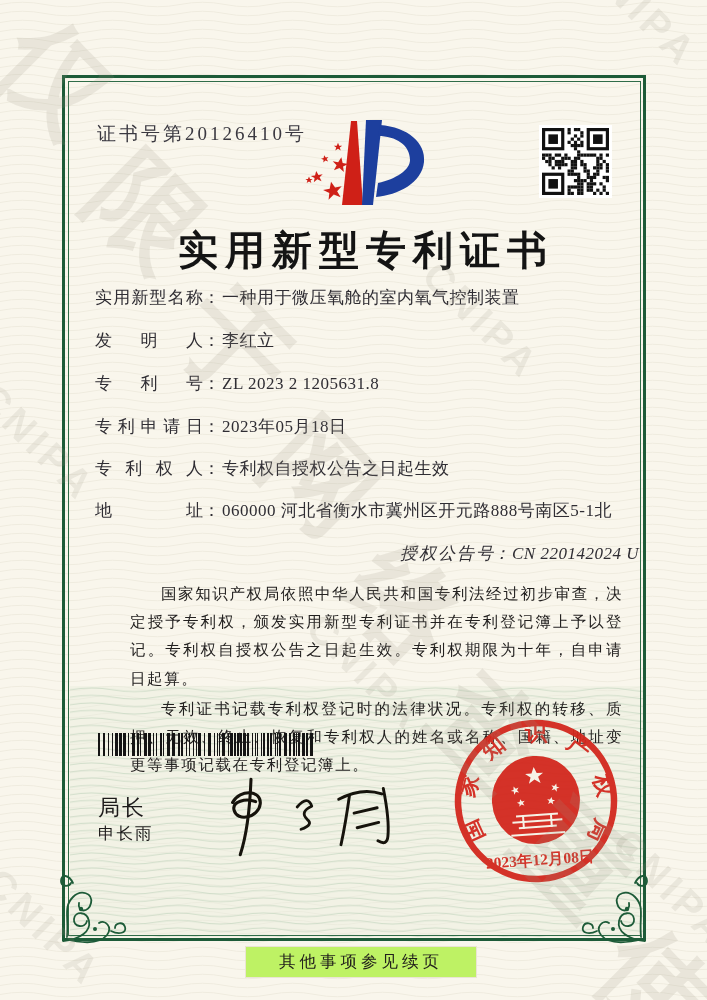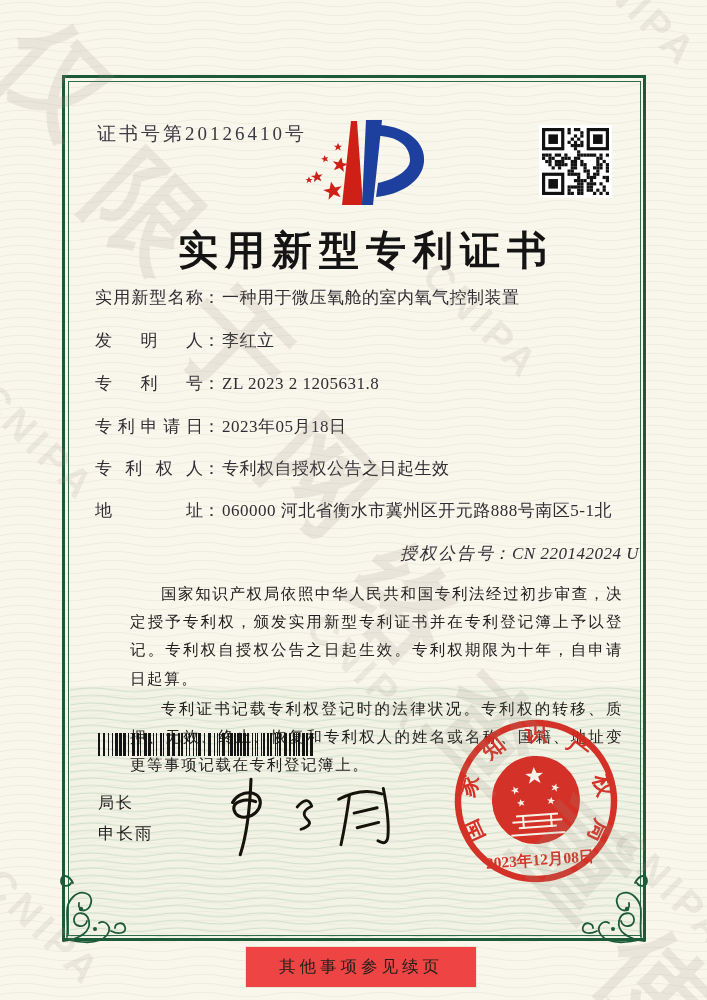--- a/index.html
+++ b/index.html
@@ -51,39 +51,39 @@
   .row-4 { top:337px; } .row-5 { top:379px; } .row-6 { top:421px; } .row-7 { top:464px; }
   .grant-no { position:absolute; left:305px; top:0; white-space:nowrap;font-style:italic; }
   .grant-no .f-label { width:93px; }
 
   .body-text { left:28px; top:502px; width:530px; font-size:15.5px; line-height:1.82;
                color:#232120; text-align:justify; letter-spacing:1.6px; }
   .body-text p { text-indent:2em; margin-bottom:2px;margin-left:37px; }
 
   .barcode { left:33px; top:655px; width:216px; height:23px; }
 
-  .sig-title { left:33px; top:715px; font-size:16px; color:#1d1b1b;
+  .sig-title { left:33px; top:715px; font-size:22px; color:#1d1b1b;
                font-family:"Liberation Sans", sans-serif; letter-spacing:2px; }
   .sig-name  { left:33px; top:745px; font-size:16.5px; color:#1d1b1b;
                font-family:"Liberation Sans", sans-serif; letter-spacing:2px; }
   .sig-hand  { left:146px; top:690px; width:200px; height:98px; }
 
   .seal { left:386px; top:638px; width:170px; height:170px; z-index:60;
           transform:rotate(-4deg); opacity:.95; }
 
   .page-info { left:0; top:827px; width:100%; text-align:center;
                font-size:13.5px; color:#333; letter-spacing:2px; }
 
   .corner-orn { width:92px; height:92px; z-index:3; }
   .orn-r { right:-6px; bottom:-7px; }
   .orn-l { left:-6px; bottom:-7px; transform:scaleX(-1); }
 
   .continuation {
-    position:absolute; left:245px; top:946px; width:232px; height:42px; z-index:70;
-    background:#ef4444; border:1px solid #eae4d4;
+    position:absolute; left:245px; top:946px; width:232px; height:32px; z-index:70;
+    background:#bef264; border:1px solid #eae4d4;
     display:flex; align-items:center; justify-content:center;
     font-size:16.5px; letter-spacing:4px; color:#22201c;
   }
 </style>
 </head>
 <body>
 
 <svg id="bg-waves" class="abs" width="707" height="1000">
   <defs>
     <pattern id="wvA" width="90" height="9" patternUnits="userSpaceOnUse">

